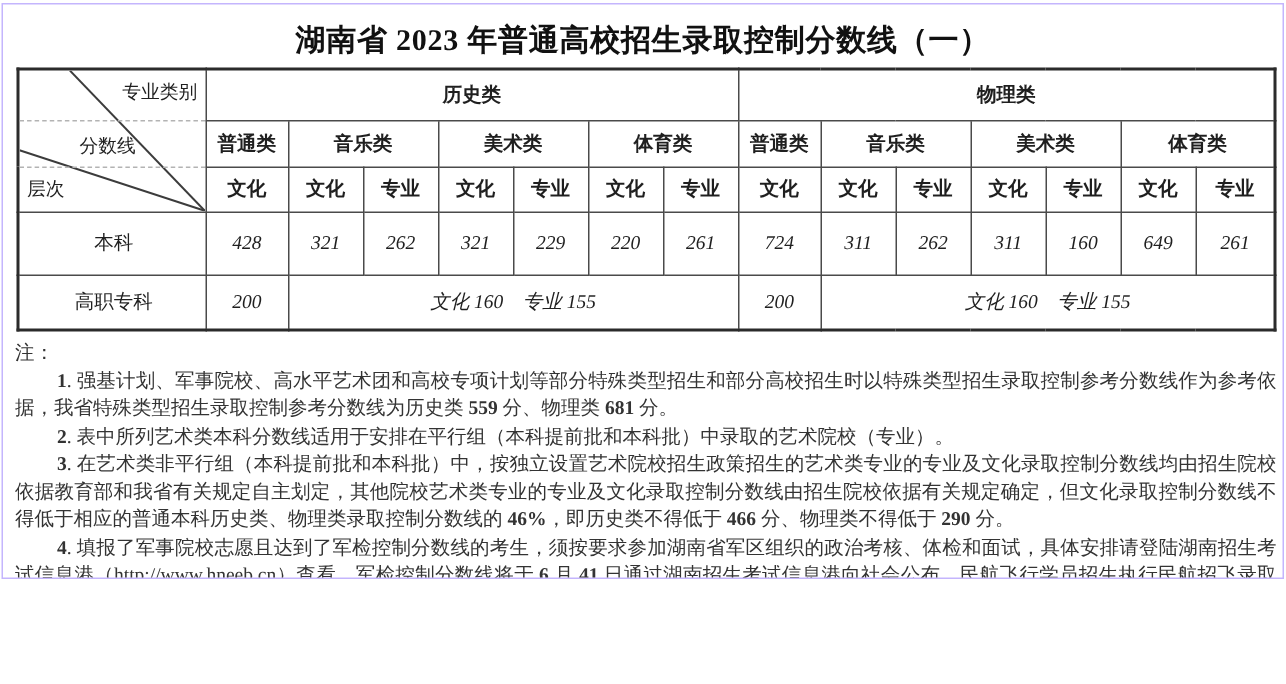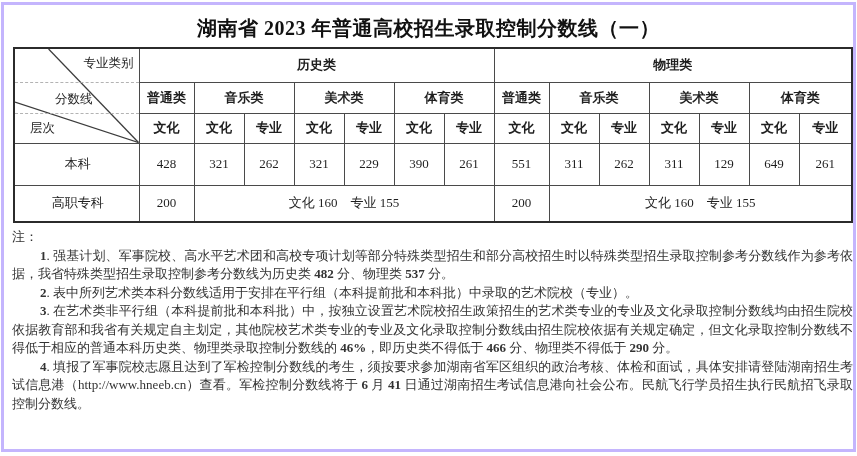--- a/index.html
+++ b/index.html
@@ -1,47 +1,47 @@
 <!DOCTYPE html>
 <html><head>
 <meta charset="utf-8">
 <style>
   * { margin:0; padding:0; box-sizing:border-box; }
   html,body { width:857px; height:456px; background:#fff; }
   body { font-family:"Liberation Serif","DejaVu Serif",serif; color:#222; }
   .page {
-    position:relative; width:855px; height:450px; margin:2px 0 0 1px;
-    background:#fff; border:3px solid #c4b5fd; overflow:hidden;
+    position:relative; width:855px; height:384px; margin:2px 0 0 1px;
+    background:#fff; border:1px solid #c4b5fd; overflow:hidden;
   }
   .doc-title {
     position:absolute; top:10px; left:0; width:100%;
     text-align:center; font-size:20px; font-weight:bold; color:#111;
     letter-spacing:0.5px;
   }
   table.scores {
     position:absolute; left:9px; top:42px; width:838px;
     border-collapse:collapse; table-layout:fixed;
     border:2px solid #2b2b2b;
   }
   table.scores td {
     border:1px solid #4a4a4a; text-align:center; vertical-align:middle;
     font-size:13px; color:#1f1f1f; overflow:hidden;
   }
   td.hdr { font-size:13px;font-weight:bold; }
-  td.num { font-size:16px; }
+  td.num { font-size:16px;font-style:italic; }
   td.rowlabel { text-align:left; padding-left:2px; font-size:13px; }
   td.thick-left { border-left:2px solid #2b2b2b; }
   td.thick-right { border-right:2px solid #2b2b2b; }
   td.hdr-bottom { border-bottom:2px solid #2b2b2b; }
   td.corner { position:relative; padding:0; }
   .corner-svg { position:absolute; left:0; top:0; width:100%; height:100%; }
   .corner-lab { position:absolute; font-size:12.5px; color:#1f1f1f; white-space:nowrap; }
   .lab-top { top:6px; right:5px; }
   .lab-mid { top:42px; left:40px;text-align:right; }
-  .lab-bot { bottom:6px; left:15px; }
+  .lab-bot { bottom:6px; left:5px; }
   .dash-line { position:absolute; left:0; width:100%; border-top:1px dashed #b3b3b3; }
   .dash-1 { top:33px; } .dash-2 { top:64px; }
   .notes {
     position:absolute; left:8px; top:223px; width:841px;
     font-size:13px; line-height:18.5px; color:#333;
   }
   .notes p { text-align:justify; text-indent:28px; }
   .notes .note-label { text-indent:0; }
   .notes b { font-weight:bold; }
 </style>
@@ -112,41 +112,41 @@
       <td class="hdr hdr-bottom">文化</td>
       <td class="hdr hdr-bottom">专业</td>
     </tr>
     <tr style="height:42px">
       <td class="rowlabel thick-right">本科</td>
       <td class="num">428</td>
       <td class="num">321</td>
       <td class="num">262</td>
       <td class="num">321</td>
       <td class="num">229</td>
-      <td class="num">390</td>
+      <td class="num">220</td>
       <td class="num">261</td>
-      <td class="num thick-left">551</td>
+      <td class="num thick-left">724</td>
       <td class="num">311</td>
       <td class="num">262</td>
       <td class="num">311</td>
-      <td class="num">129</td>
+      <td class="num">160</td>
       <td class="num">649</td>
       <td class="num">261</td>
     </tr>
     <tr style="height:37px">
       <td class="rowlabel thick-right">高职专科</td>
       <td class="num">200</td>
       <td colspan="6" class="num">文化 160　专业 155</td>
       <td class="num thick-left">200</td>
       <td colspan="6" class="num">文化 160　专业 155</td>
     </tr>
   </tbody>
     </table>
 
   <div class="notes">
     <p class="note-label">注：</p>
-    <p><b>1</b>. 强基计划、军事院校、高水平艺术团和高校专项计划等部分特殊类型招生和部分高校招生时以特殊类型招生录取控制参考分数线作为参考依据，我省特殊类型招生录取控制参考分数线为历史类 <b>482</b> 分、物理类 <b>537</b> 分。</p>
+    <p><b>1</b>. 强基计划、军事院校、高水平艺术团和高校专项计划等部分特殊类型招生和部分高校招生时以特殊类型招生录取控制参考分数线作为参考依据，我省特殊类型招生录取控制参考分数线为历史类 <b>559</b> 分、物理类 <b>681</b> 分。</p>
     <p><b>2</b>. 表中所列艺术类本科分数线适用于安排在平行组（本科提前批和本科批）中录取的艺术院校（专业）。</p>
     <p><b>3</b>. 在艺术类非平行组（本科提前批和本科批）中，按独立设置艺术院校招生政策招生的艺术类专业的专业及文化录取控制分数线均由招生院校依据教育部和我省有关规定自主划定，其他院校艺术类专业的专业及文化录取控制分数线由招生院校依据有关规定确定，但文化录取控制分数线不得低于相应的普通本科历史类、物理类录取控制分数线的 <b>46%</b>，即历史类不得低于 <b>466</b> 分、物理类不得低于 <b>290</b> 分。</p>
     <p><b>4</b>. 填报了军事院校志愿且达到了军检控制分数线的考生，须按要求参加湖南省军区组织的政治考核、体检和面试，具体安排请登陆湖南招生考试信息港（http://www.hneeb.cn）查看。军检控制分数线将于 <b>6</b> 月 <b>41</b> 日通过湖南招生考试信息港向社会公布。民航飞行学员招生执行民航招飞录取控制分数线。</p>
   </div>
 
 </div>
 
 </body></html>

